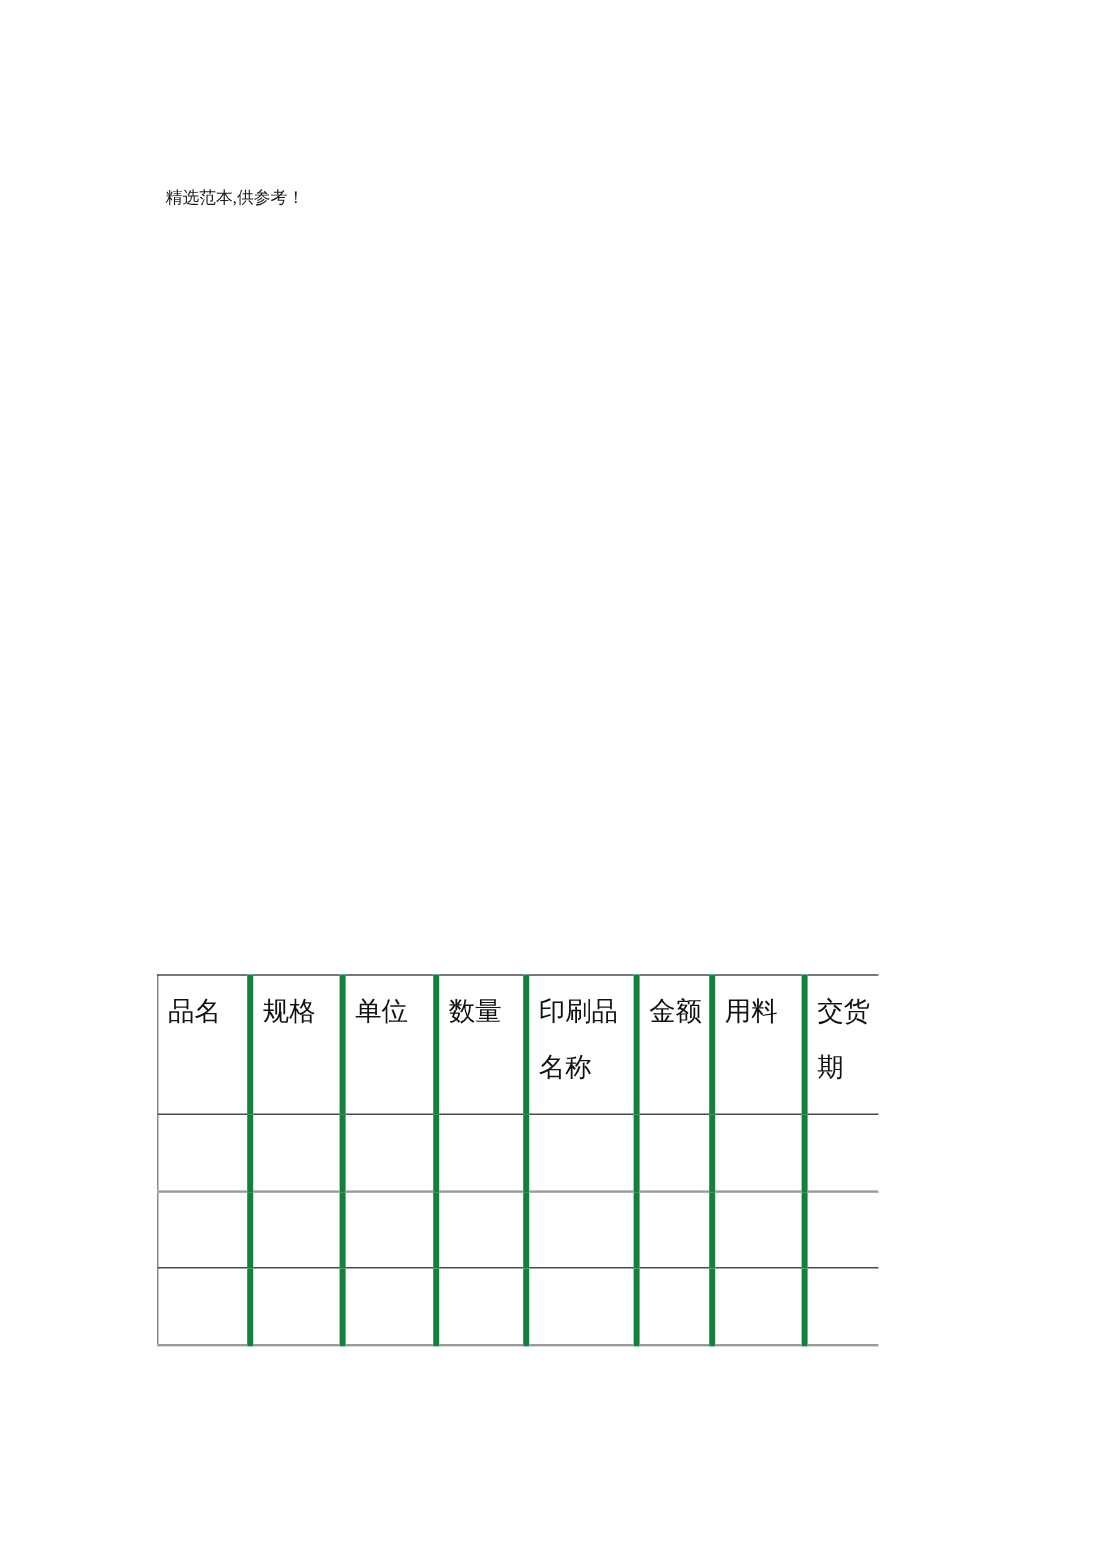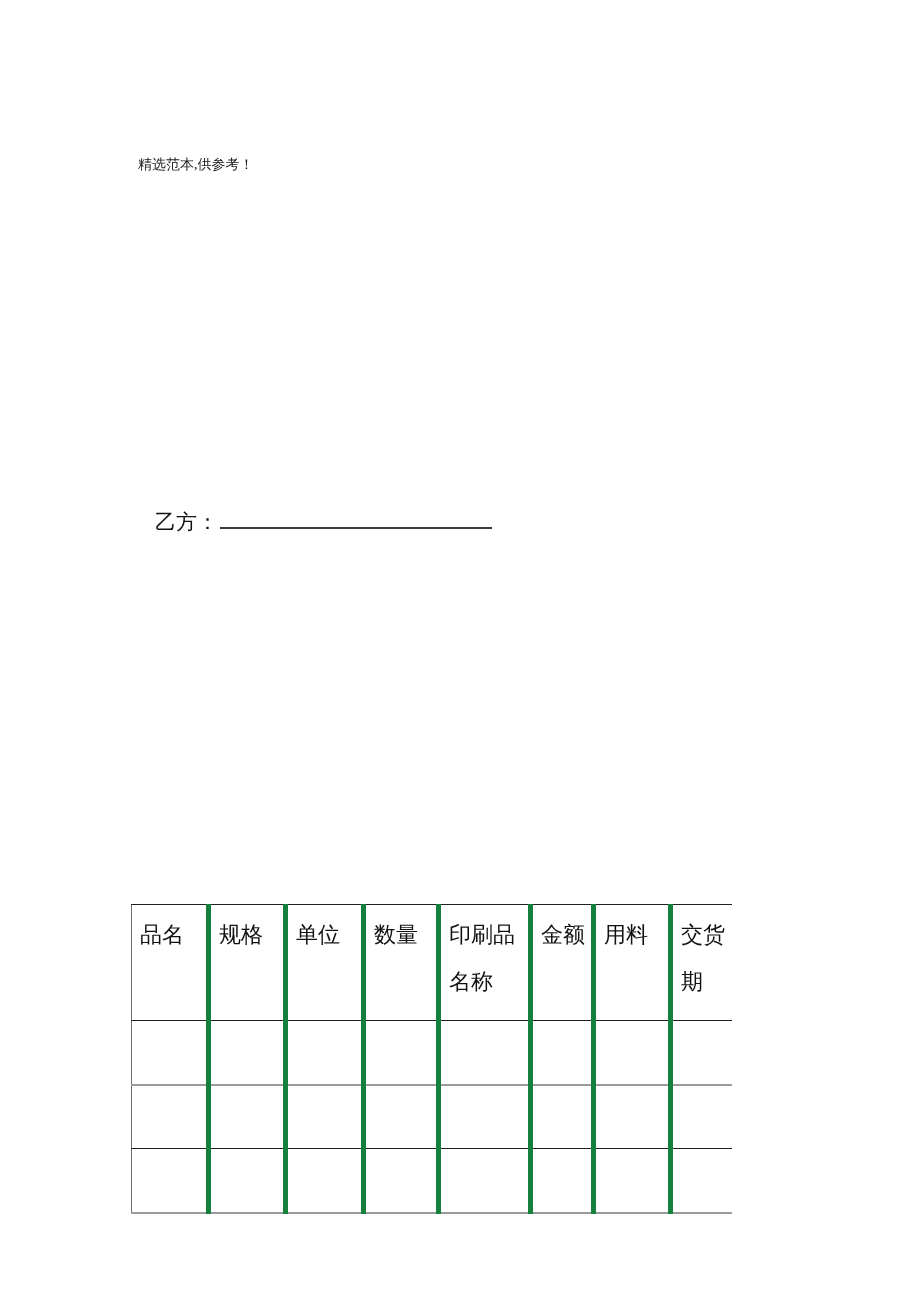--- a/index.html
+++ b/index.html
@@ -76,21 +76,21 @@
     top: 803px;
     font-size: 21px;
     line-height: 30px;
     white-space: nowrap;
   }
 
   
   .items-table {
     position: absolute;
     left: 131px;
-    top: 904px;
+    top: 812px;
     width: 616px;
     border-collapse: collapse;
     table-layout: fixed;
     border-top: 1px solid #1f1f1f;
     border-right: 1px solid #1f1f1f;
     border-left: 1px solid #6e6e6e;
     border-bottom: 2px solid #9b9b9b;
   }
   .items-table col.c1 { width: 77px; }
   .items-table col.c2 { width: 77px; }
@@ -122,23 +122,20 @@
 </head>
 <body>
 
 <div class="page">
 
   <div class="header-row">
     <span class="note">精选范本,供参考！</span>
   </div>
 
 
-  <div class="party-line party-b">
-    <span>乙方：</span><span class="blank-line"></span>
-  </div>
 
 
 
   <table class="items-table">
     <colgroup>
       <col class="c1">
         <col class="c2">
         <col class="c3">
         <col class="c4">
       <col class="c5">

